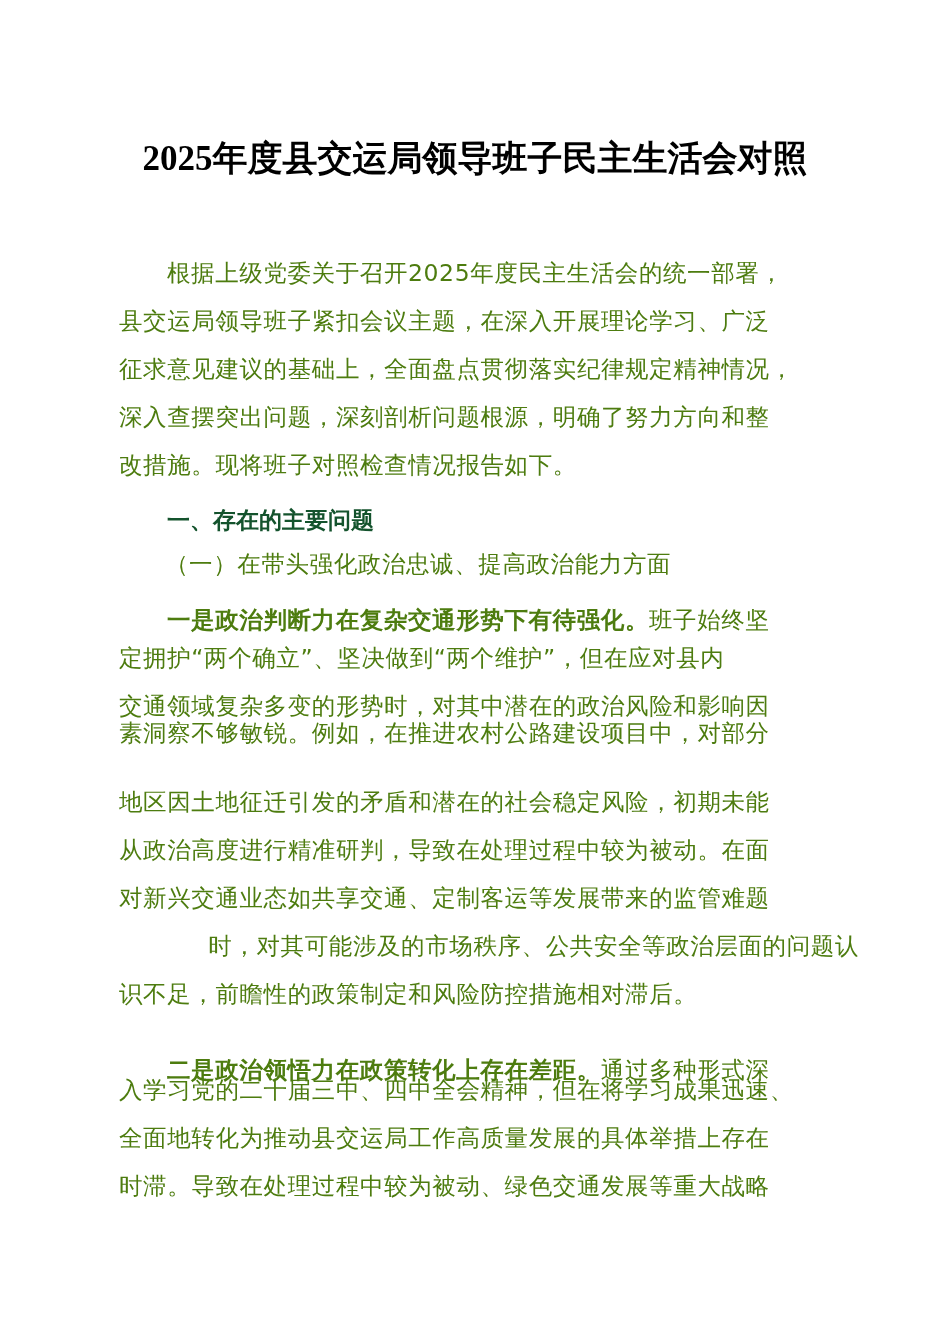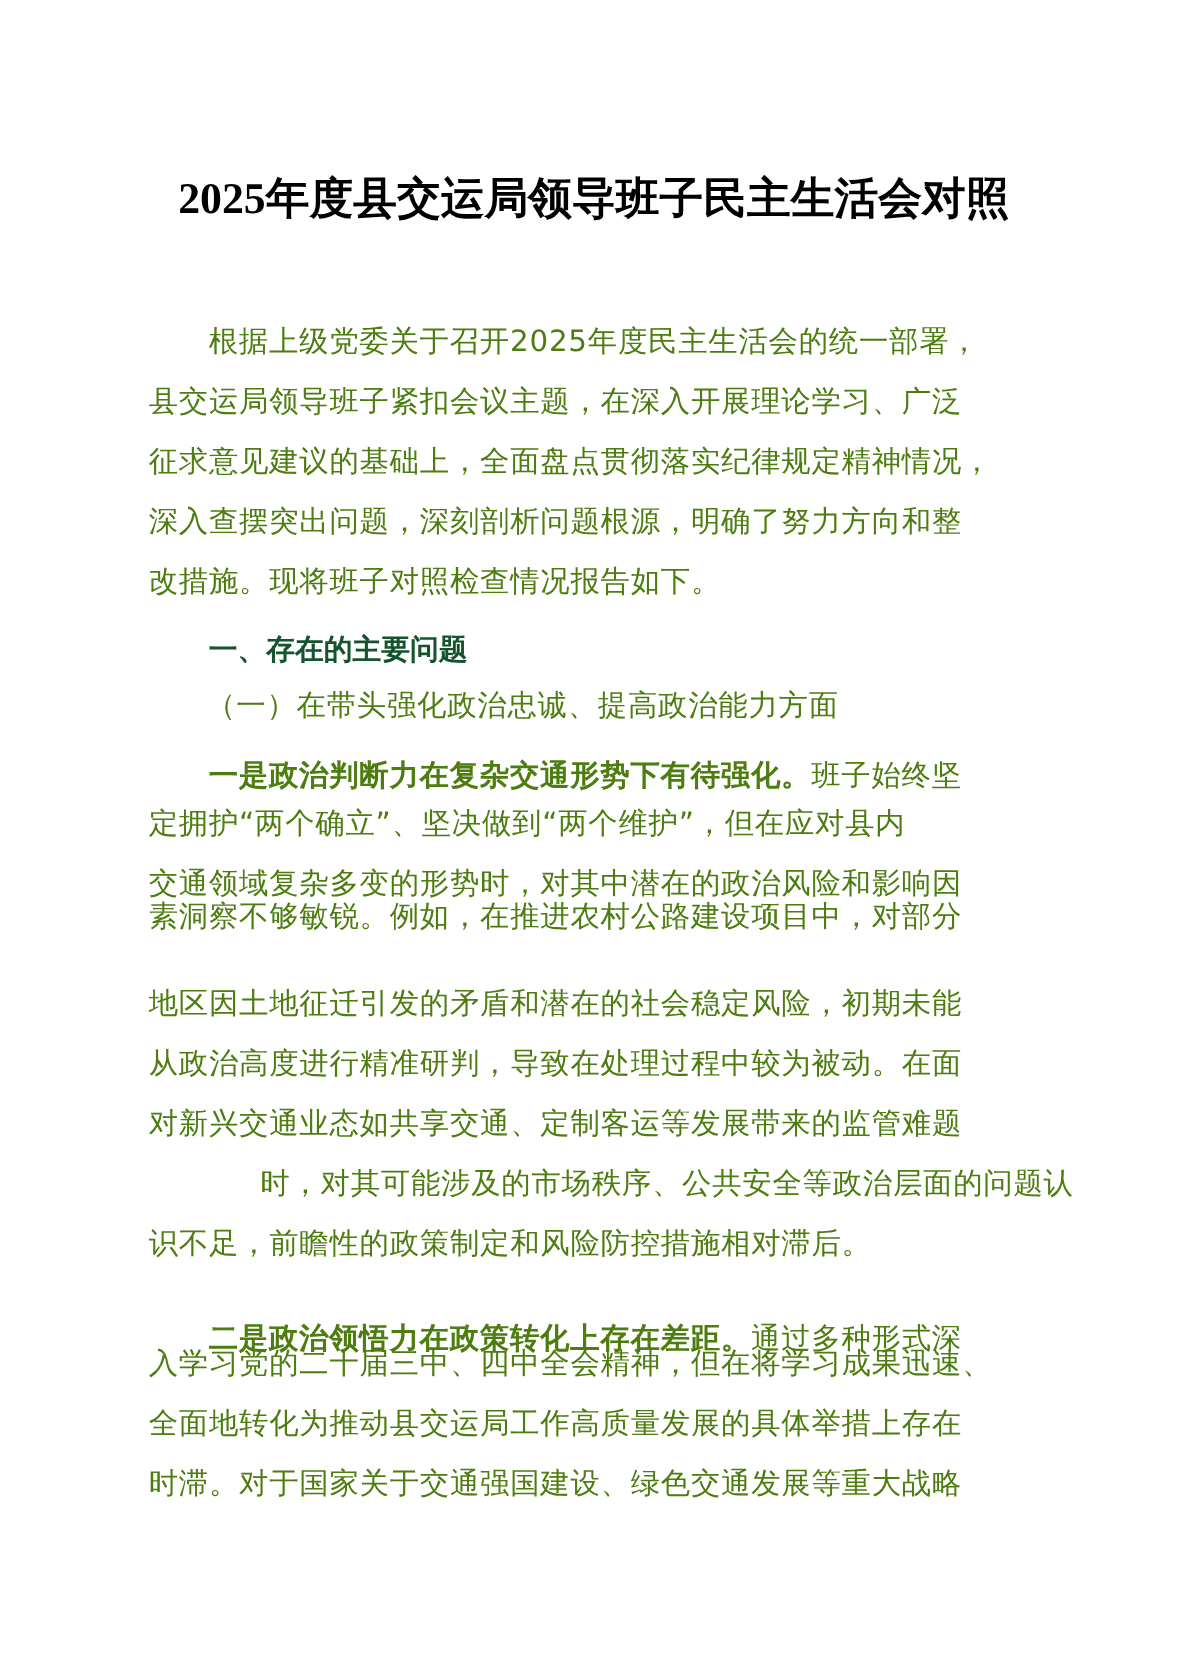--- a/index.html
+++ b/index.html
@@ -50,16 +50,16 @@
     <div class="line" style="top:835px;">从政治高度进行精准研判，导致在处理过程中较为被动。在面</div>
     <div class="line" style="top:883px;">对新兴交通业态如共享交通、定制客运等发展带来的监管难题</div>
     <div class="line" style="top:931px;text-align:right;">时，对其可能涉及的市场秩序、公共安全等政治层面的问题认</div>
     <div class="line" style="top:979px;">识不足，前瞻性的政策制定和风险防控措施相对滞后。</div>
   </div>
 
   <div>
     <div class="line indent" style="top:1027px;margin-top:28px;"><span class="lead">二是政治领悟力在政策转化上存在差距。</span><span>通过多种形式深</span></div>
     <div class="line" style="top:1075px;">入学习党的二十届三中、四中全会精神，但在将学习成果迅速、</div>
     <div class="line" style="top:1123px;">全面地转化为推动县交运局工作高质量发展的具体举措上存在</div>
-    <div class="line" style="top:1171px;">时滞。对于国家关于交通强国建设、绿色交通发展等重大战略</div>
+    <div class="line" style="top:1171px;">时滞。导致在处理过程中较为被动、绿色交通发展等重大战略</div>
   </div>
 
 </div>
 
 </body></html>

